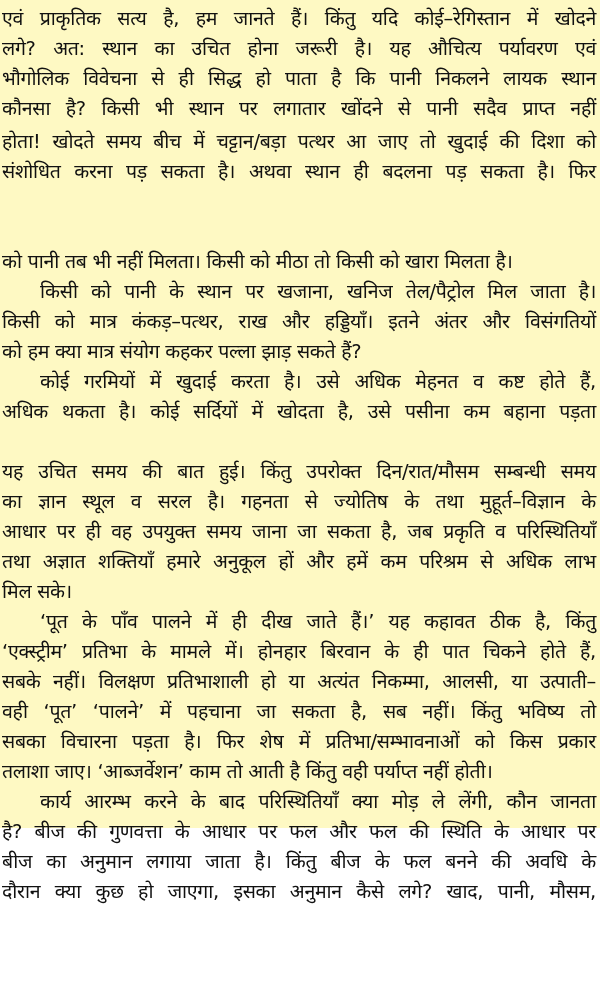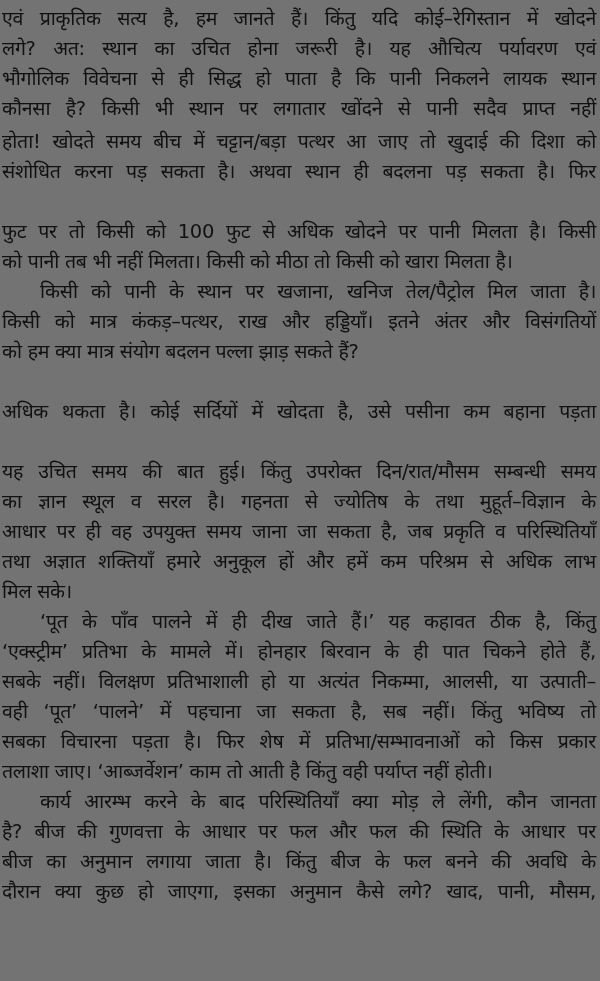--- a/index.html
+++ b/index.html
@@ -11,22 +11,22 @@
       width: 600px;
       height: 981px;
       overflow: hidden;
       position: relative;
     }
     .page {
       position: absolute;
       left: 0;
       top: 0;
       width: 600px;
-      height: 981px;
-      background: #737373;
+      height: 828px;
+      background: #fef9c3;
       color: #111111;
       font-family: "DejaVu Sans", "Liberation Sans", sans-serif;
     }
     .line {
       position: absolute;
       left: 2px;
       width: 594px;
       height: 30px;
       line-height: 30px;
       font-size: 19.5px;
@@ -46,25 +46,25 @@
 </head>
 <body>
 
 <div class="page">
   <div class="line" style="top:4px">एवं प्राकृतिक सत्य है, हम जानते हैं। किंतु यदि कोई–रेगिस्तान में खोदने</div>
   <div class="line" style="top:34px">लगे? अत: स्थान का उचित होना जरूरी है। यह औचित्य पर्यावरण एवं</div>
   <div class="line" style="top:64px">भौगोलिक विवेचना से ही सिद्ध हो पाता है कि पानी निकलने लायक स्थान</div>
   <div class="line" style="top:94px">कौनसा है? किसी भी स्थान पर लगातार खोंदने से पानी सदैव प्राप्त नहीं</div>
   <div class="line" style="top:127px">होता! खोदते समय बीच में चट्टान/बड़ा पत्थर आ जाए तो खुदाई की दिशा को</div>
   <div class="line" style="top:157px">संशोधित करना पड़ सकता है। अथवा स्थान ही बदलना पड़ सकता है। फिर</div>
-  <div class="line" style="top:217px">फुट पर तो किसी को 100 फुट से अधिक खोदने पर पानी मिलता है। किसी</div>
   <div class="line last" style="top:247px">को पानी तब भी नहीं मिलता। किसी को मीठा तो किसी को खारा मिलता है।</div>
   <div class="line indent" style="top:277px">किसी को पानी के स्थान पर खजाना, खनिज तेल/पैट्रोल मिल जाता है।</div>
   <div class="line" style="top:307px">किसी को मात्र कंकड़–पत्थर, राख और हड्डियाँ। इतने अंतर और विसंगतियों</div>
-  <div class="line last" style="top:337px">को हम क्या मात्र संयोग बदलन पल्ला झाड़ सकते हैं?</div>
+  <div class="line last" style="top:337px">को हम क्या मात्र संयोग कहकर पल्ला झाड़ सकते हैं?</div>
+  <div class="line indent" style="top:367px">कोई गरमियों में खुदाई करता है। उसे अधिक मेहनत व कष्ट होते हैं,</div>
   <div class="line" style="top:397px">अधिक थकता है। कोई सर्दियों में खोदता है, उसे पसीना कम बहाना पड़ता</div>
   <div class="line" style="top:457px">यह उचित समय की बात हुई। किंतु उपरोक्त दिन/रात/मौसम सम्बन्धी समय</div>
   <div class="line" style="top:487px">का ज्ञान स्थूल व सरल है। गहनता से ज्योतिष के तथा मुहूर्त–विज्ञान के</div>
   <div class="line" style="top:517px">आधार पर ही वह उपयुक्त समय जाना जा सकता है, जब प्रकृति व परिस्थितियाँ</div>
   <div class="line last" style="top:577px">मिल सके।</div>
   <div class="line" style="top:547px">तथा अज्ञात शक्तियाँ हमारे अनुकूल हों और हमें कम परिश्रम से अधिक लाभ</div>
   <div class="line indent" style="top:607px">‘पूत के पाँव पालने में ही दीख जाते हैं।’ यह कहावत ठीक है, किंतु</div>
   <div class="line" style="top:637px">‘एक्स्ट्रीम’ प्रतिभा के मामले में। होनहार बिरवान के ही पात चिकने होते हैं,</div>
   <div class="line" style="top:667px">सबके नहीं। विलक्षण प्रतिभाशाली हो या अत्यंत निकम्मा, आलसी, या उत्पाती–</div>
   <div class="line" style="top:697px">वही ‘पूत’ ‘पालने’ में पहचाना जा सकता है, सब नहीं। किंतु भविष्य तो</div>

